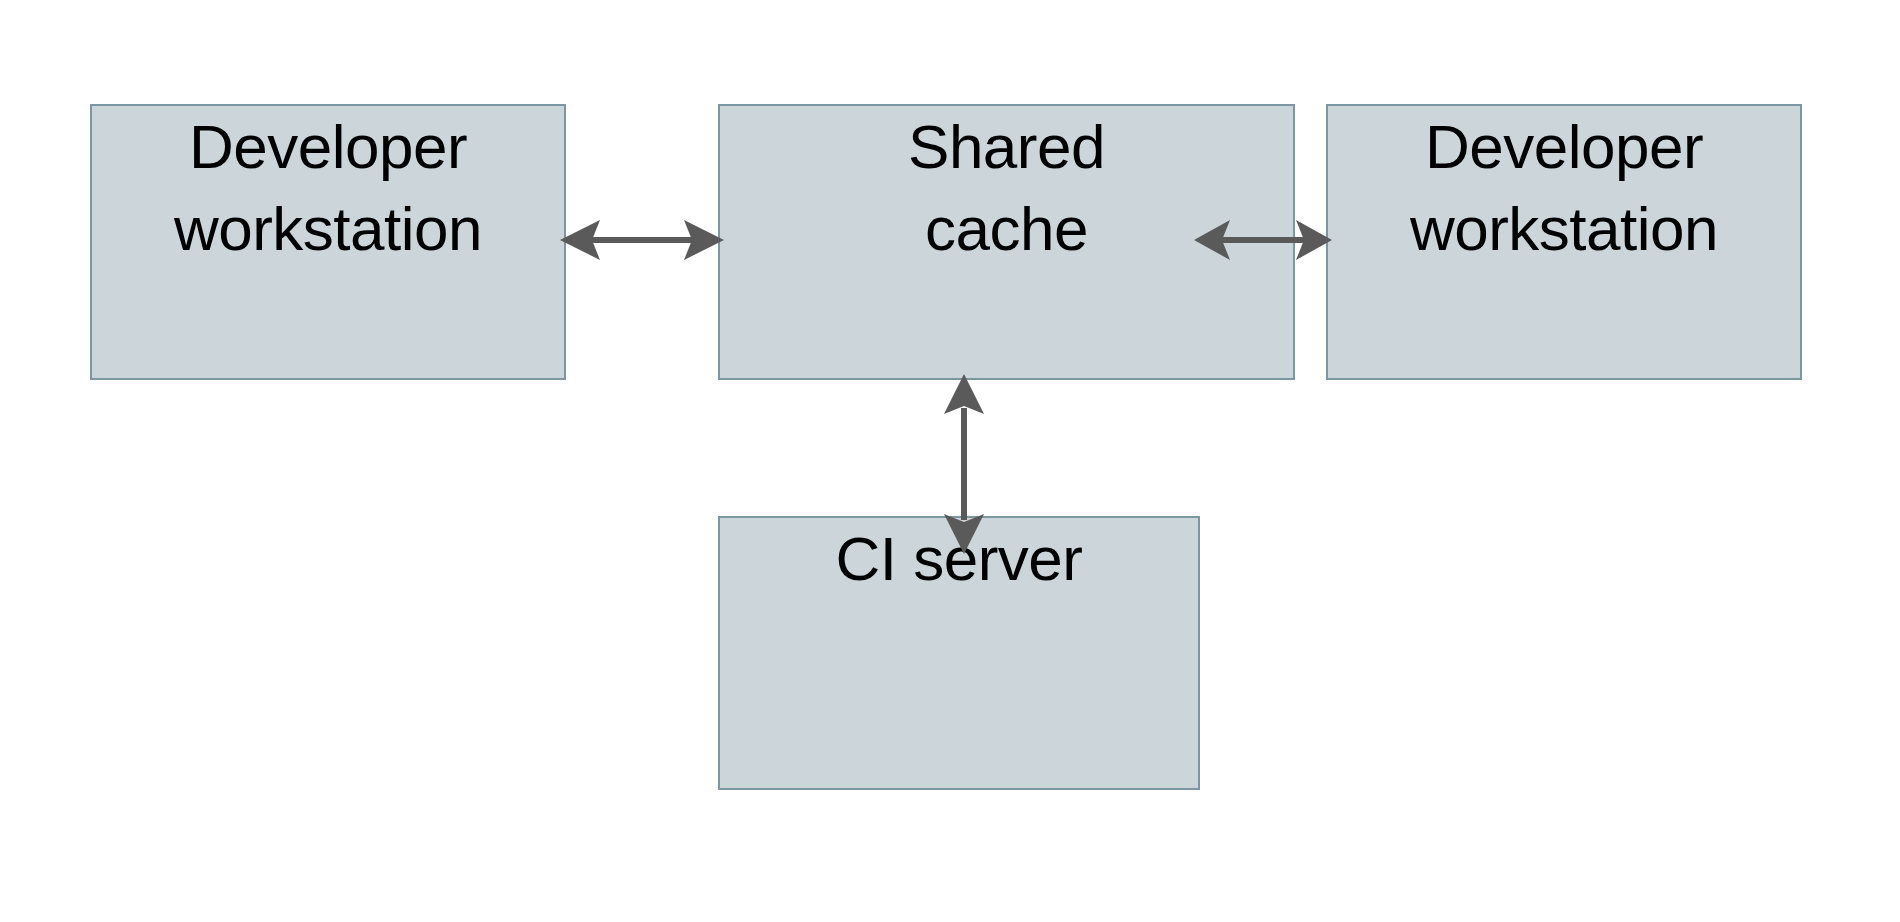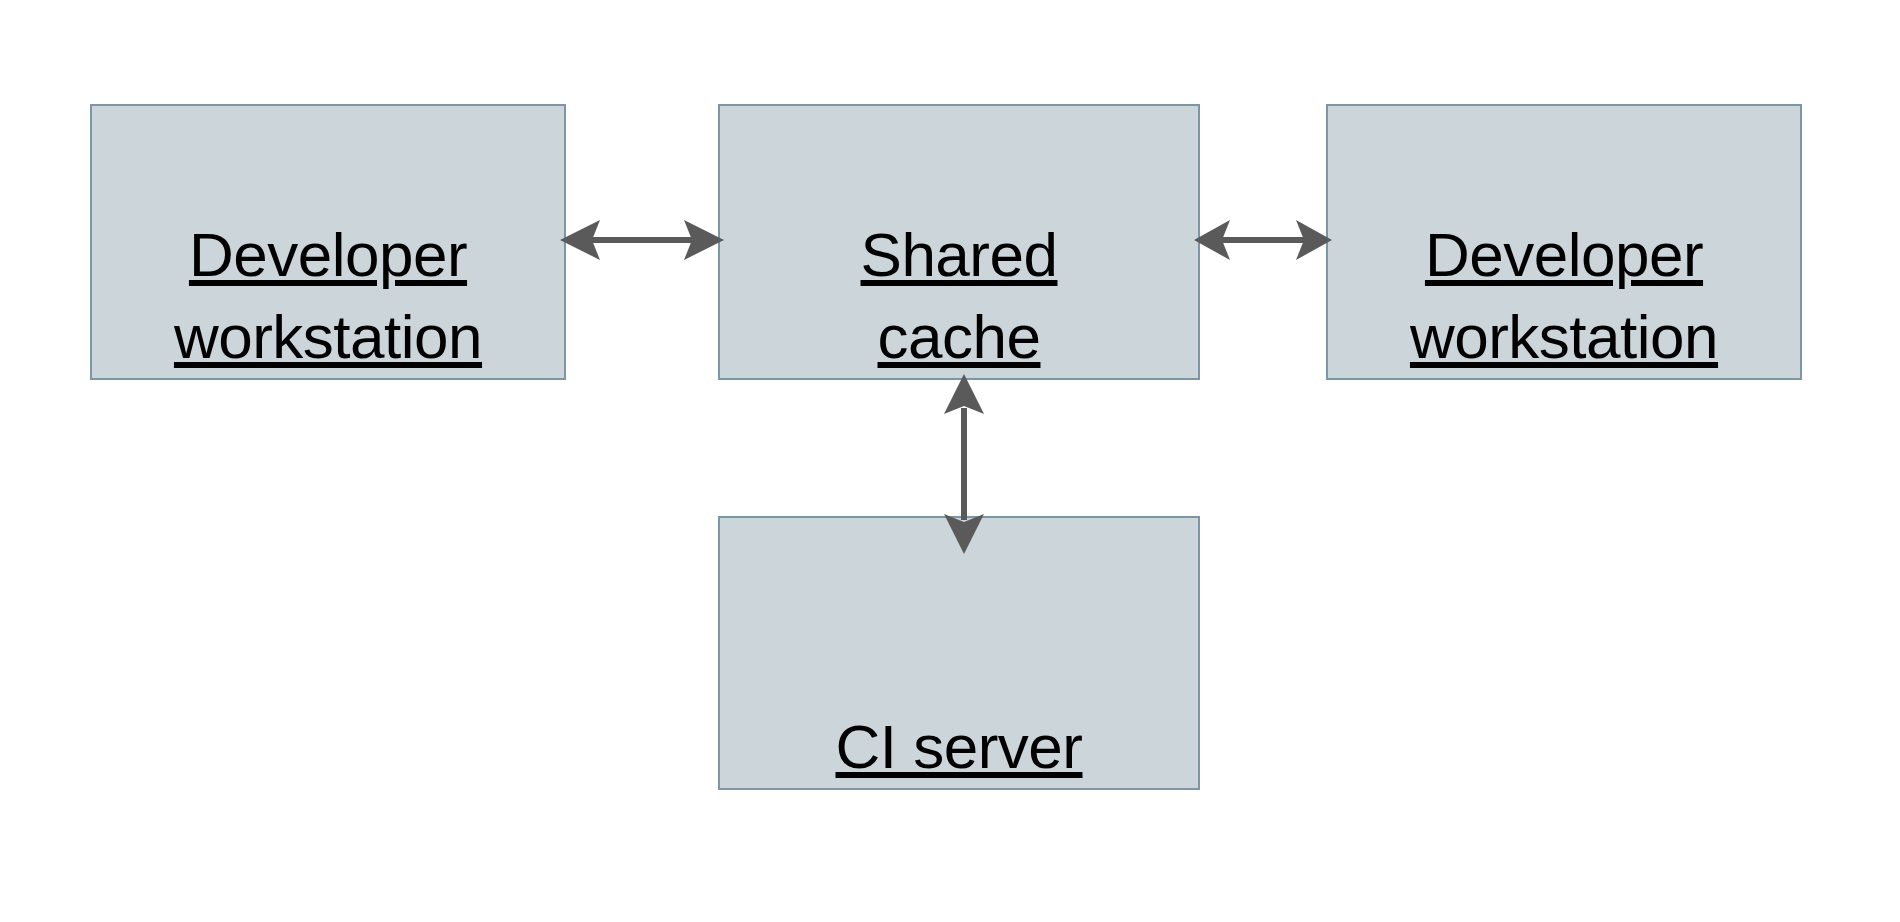--- a/index.html
+++ b/index.html
@@ -17,37 +17,36 @@
     height: 922px;
     background: #ffffff;
     overflow: hidden;
   }
   .node {
     position: absolute;
     box-sizing: border-box;
     background: #ccd6da;
     border: 2px solid #7d96a3;
     display: flex;
-    align-items: flex-end;
+    align-items: flex-start;
     justify-content: center;
     text-align: center;
-    text-decoration: underline;
   }
   .node-label {
     color: #000000;
     font-family: "Liberation Sans", sans-serif;
     font-size: 62px;
     font-weight: 400;
     line-height: 1.32;
     letter-spacing: -0.5px;
     white-space: pre-line;
     padding: 0 6px;
   }
   #node-dev-left  { left: 90px;   top: 104px; width: 476px; height: 276px; }
-  #node-cache     { left: 718px;  top: 104px; width: 482px; height: 276px; }
+  #node-cache     { left: 718px;  top: 104px; width: 577px; height: 276px; }
   #node-dev-right { left: 1326px; top: 104px; width: 476px; height: 276px; }
   #node-ci        { left: 718px;  top: 516px; width: 482px; height: 274px; }
 
   #node-ci .node-label { font-size: 62px; }
 
   .connector {
     position: absolute;
     overflow: visible;
   }
   #conn-left   { left: 560px; top: 196px; width: 164px; height: 88px; }

